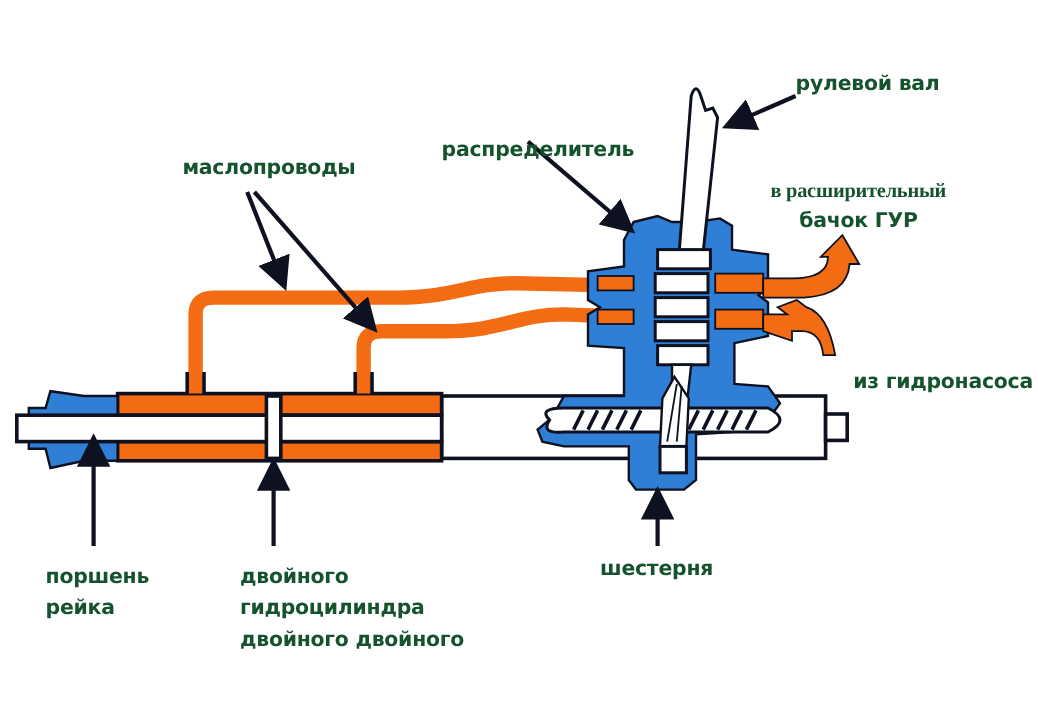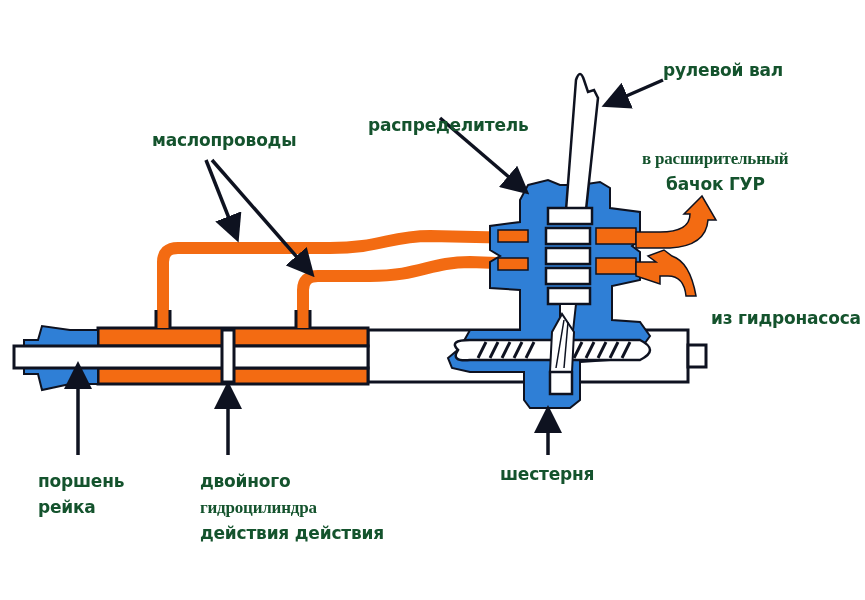--- a/index.html
+++ b/index.html
@@ -102,15 +102,15 @@
 
 <div class="lbl" style="left:663px; top:58px;">рулевой вал</div>
 <div class="lbl" style="left:368px; top:77px;margin-top:36px;">распределитель</div>
 <div class="lbl" style="left:152px; top:128px;">маслопроводы</div>
 <div class="lbl" style="left:642px; top:146px;font-family:Liberation Serif, serif;">в расширительный</div>
 <div class="lbl" style="left:642px; top:172px;margin-left:24px;">бачок ГУР</div>
 <div class="lbl" style="left:678px; top:306px;margin-left:33px;">из гидронасоса</div>
 <div class="lbl" style="left:38px; top:469px;">поршень</div>
 <div class="lbl" style="left:38px; top:495px;">рейка</div>
 <div class="lbl" style="left:200px; top:469px;">двойного</div>
-<div class="lbl" style="left:200px; top:495px;font-family:Liberation Serif, serif;">гидроцилиндра</div>
-<div class="lbl" style="left:200px; top:521px;">действия действия</div>
+<div class="lbl" style="left:200px; top:495px;">гидроцилиндра</div>
+<div class="lbl" style="left:200px; top:521px;">двойного двойного</div>
 <div class="lbl" style="left:500px; top:462px;text-align:center;">шестерня</div>
 
 </body></html>

